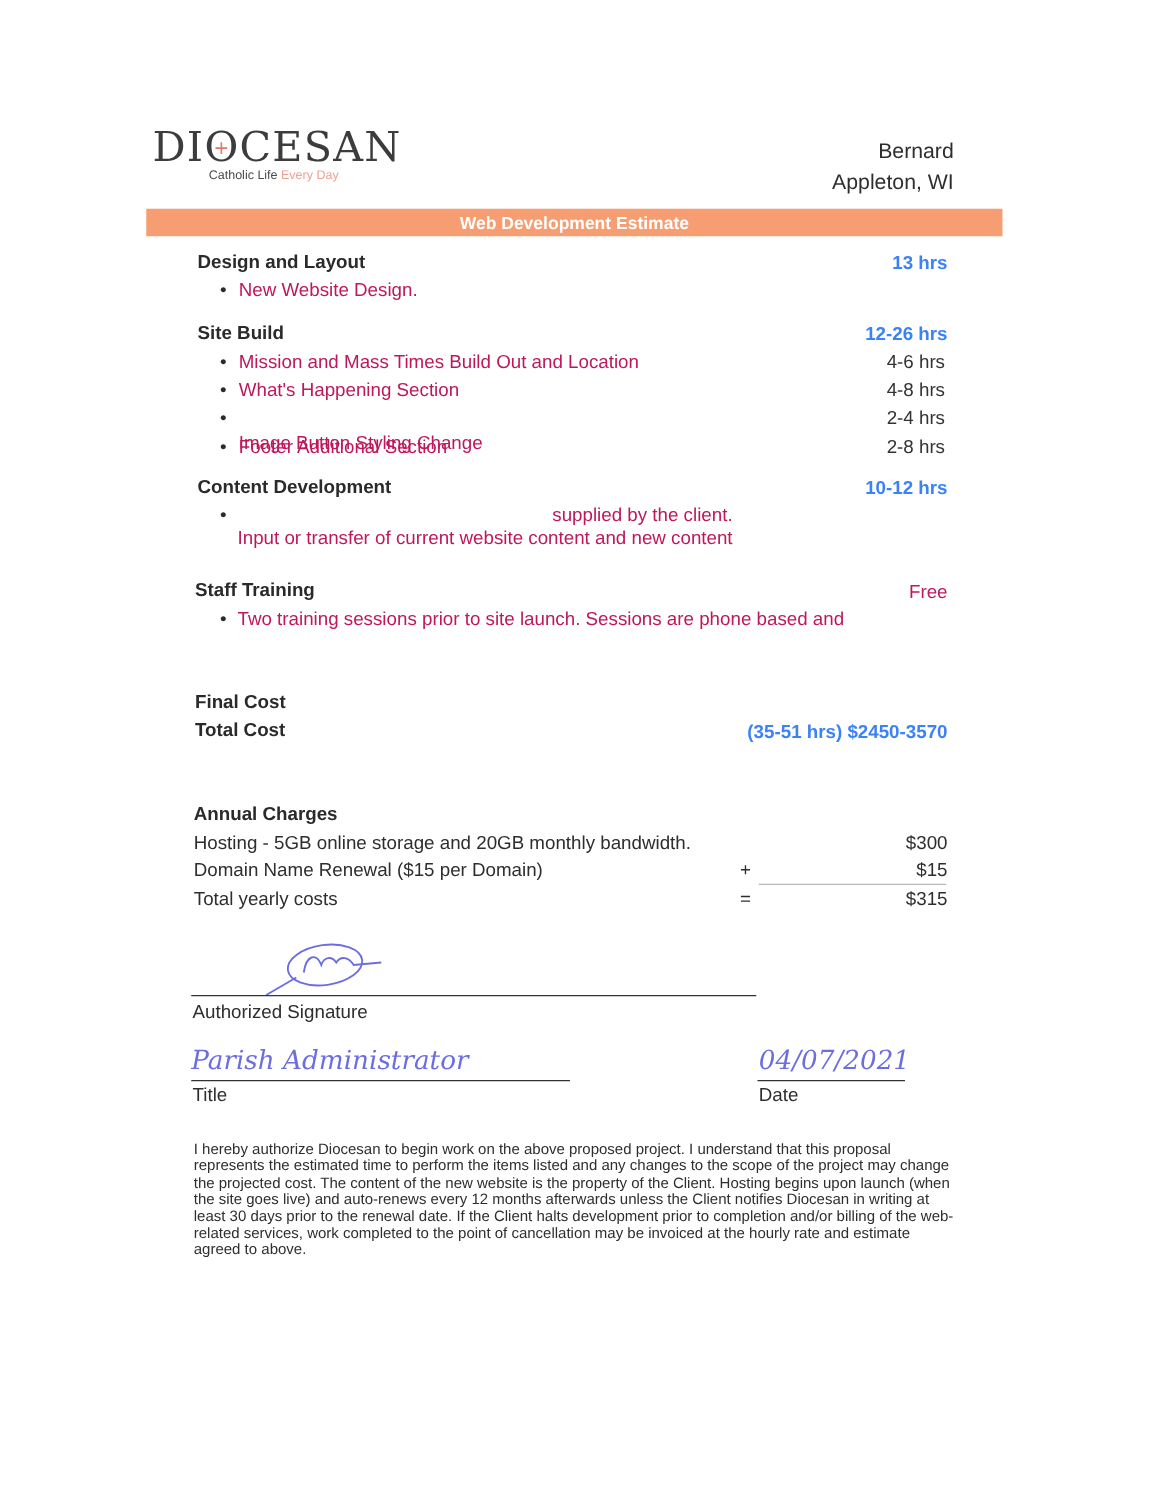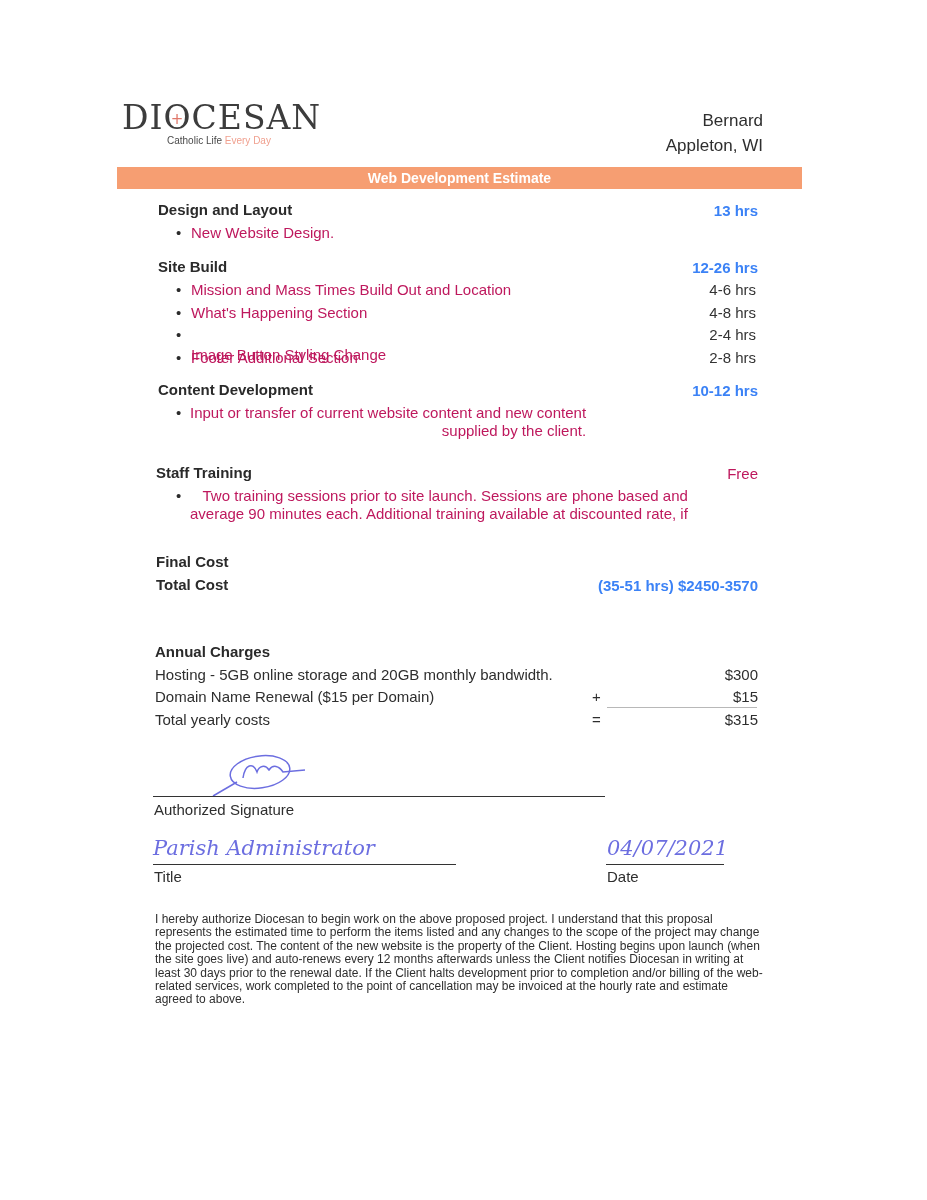--- a/index.html
+++ b/index.html
@@ -75,30 +75,29 @@
 <div class="abs item-hours" style="top:326px; right:171px;">2-4  hrs</div>
 
 <div class="abs bullet" style="top:349px;">•</div>
 <div class="abs item" style="left:191px; top:349px;">Footer Additional Section</div>
 <div class="abs item-hours" style="top:349px; right:171px;">2-8  hrs</div>
 
 <div class="abs sec-title" style="left:158px; top:381px;">Content Development</div>
 <div class="abs sec-hours right" style="top:382px;">10-12  hrs</div>
 <div class="abs bullet" style="top:404px;">•</div>
 <div class="abs item" style="left:190px; top:404px; line-height:18px;">
+  <div>supplied by the client.</div>
   <div>Input or transfer of current website content and new content</div>
-  <div>supplied by the client.</div>
 </div>
 
 <div class="abs sec-title" style="left:156px; top:464px;">Staff Training</div>
 <div class="abs item right" style="top:465px;">Free</div>
 <div class="abs bullet" style="top:487px;">•</div>
 <div class="abs item" style="left:190px; top:487px; line-height:17.5px;">
   <div>Two training sessions prior to site launch. Sessions are phone based and</div>
-  <div>average 90 minutes each. Additional training available at discounted rate, if</div>
 </div>
 
 <div class="abs sec-title" style="left:156px; top:553px;">Final Cost</div>
 <div class="abs sec-title" style="left:156px; top:576px;">Total Cost</div>
 <div class="abs sec-hours right" style="top:577px;">(35-51 hrs) $2450-3570</div>
 
 <div class="abs sec-title" style="left:155px; top:643px;">Annual Charges</div>
 
 <div class="abs charge" style="left:155px; top:666px;">Hosting - 5GB online storage and 20GB monthly bandwidth.</div>
 <div class="abs charge right" style="top:666px;">$300</div>

